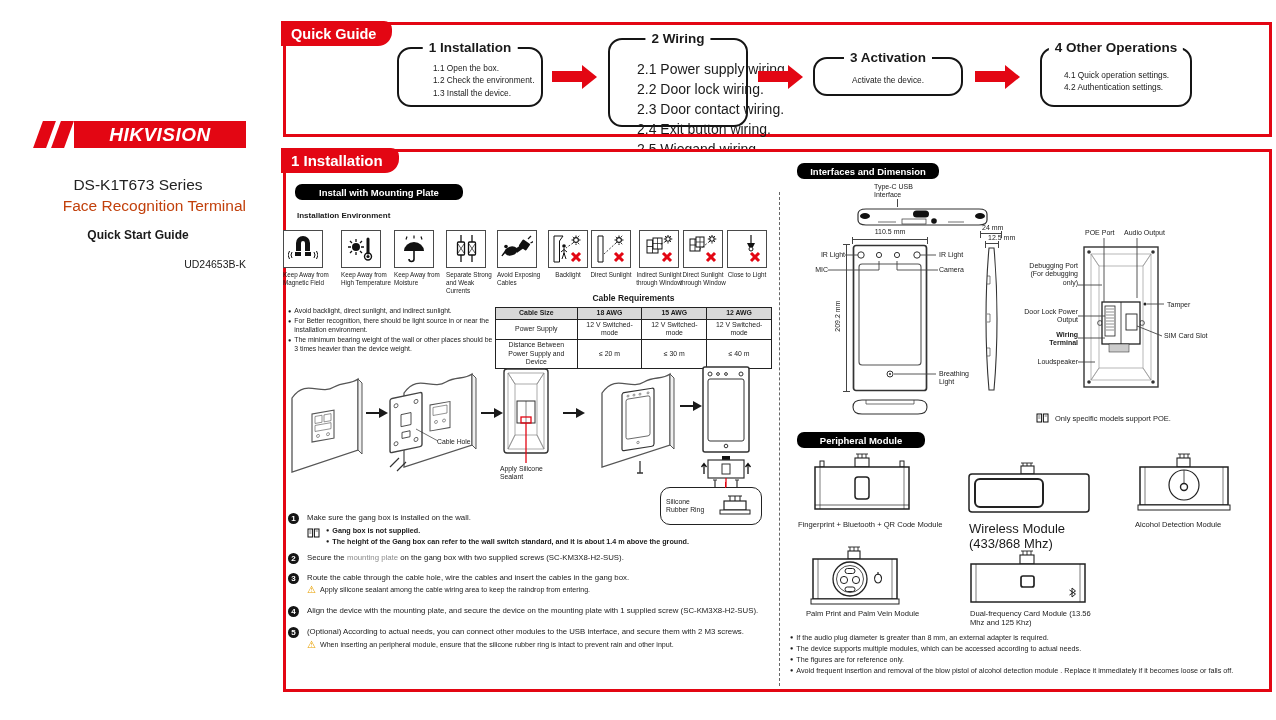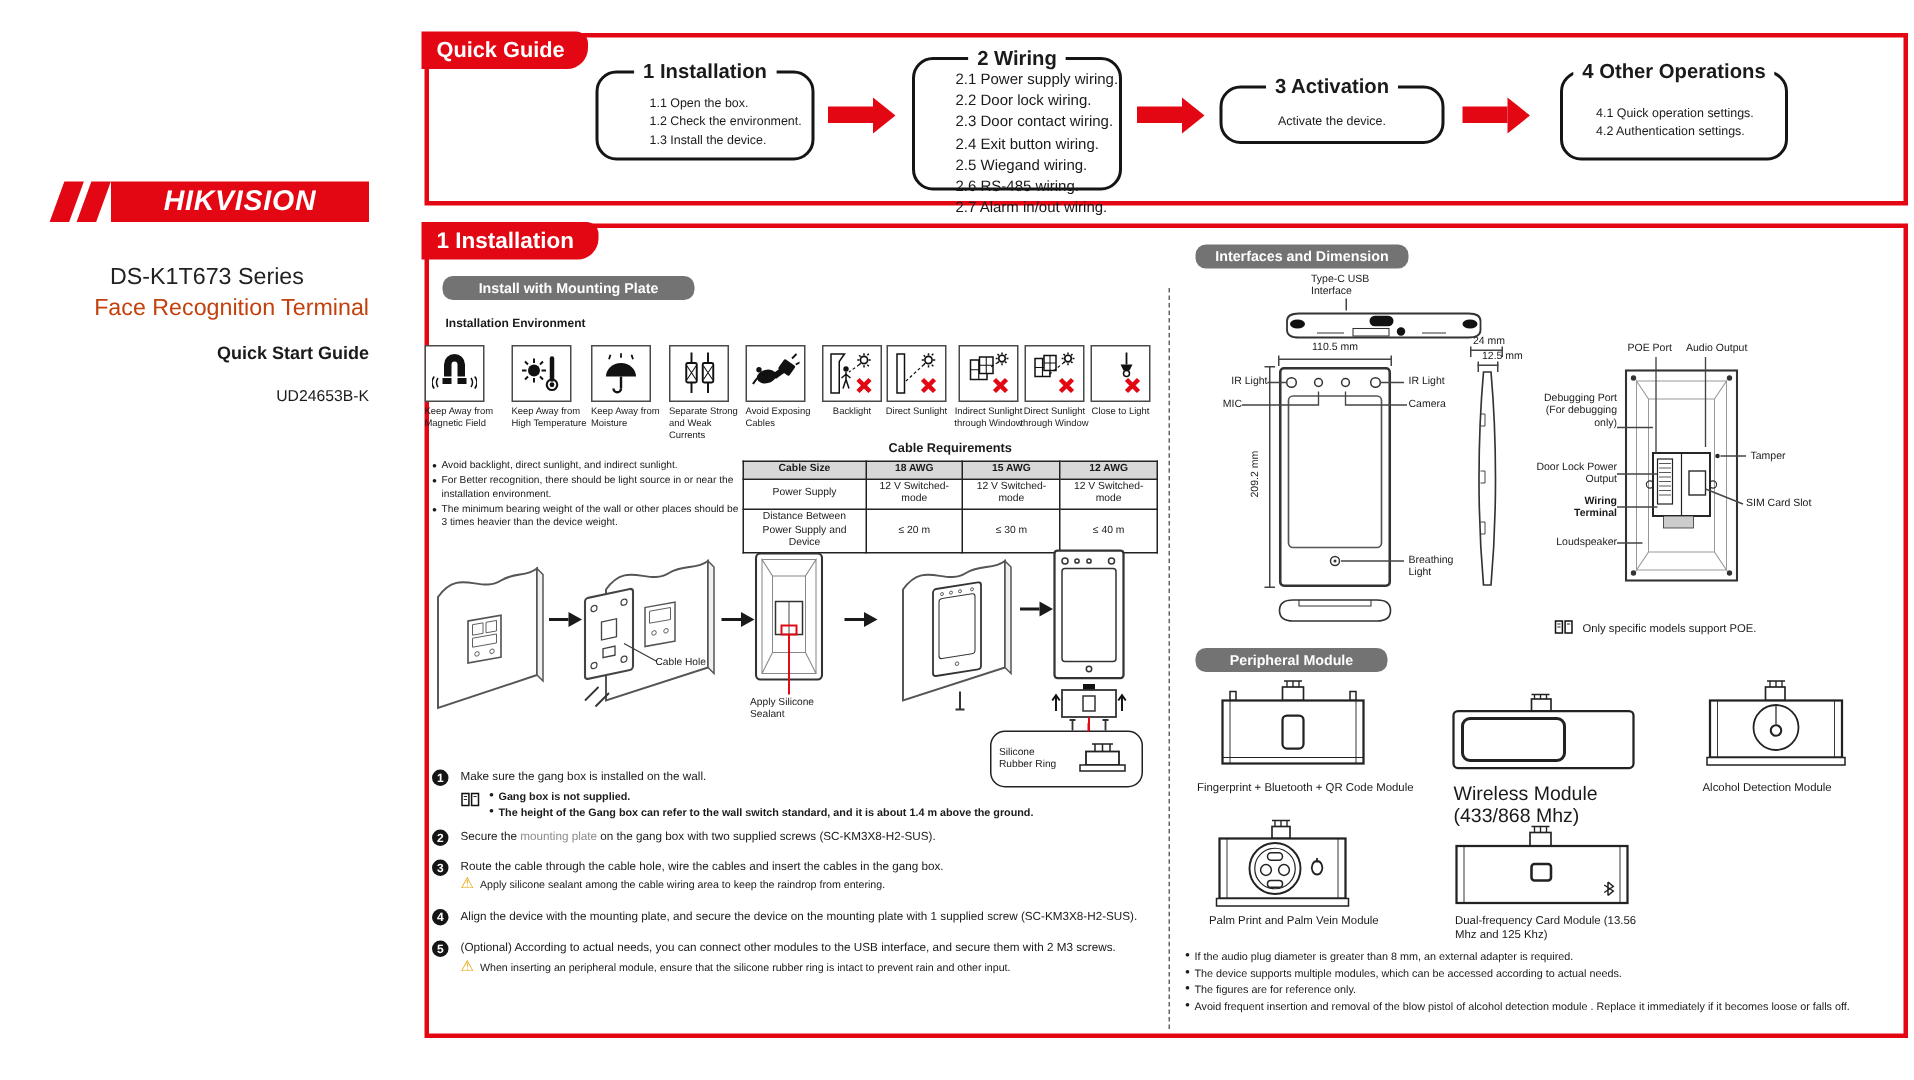--- a/index.html
+++ b/index.html
@@ -2,21 +2,21 @@
 <html><head>
 <meta charset="utf-8">
 <style>
 *{margin:0;padding:0;box-sizing:border-box}
 html,body{width:1276px;height:720px}
 body{position:relative;background:#fff;font-family:"Liberation Sans",sans-serif;color:#1a1a1a;overflow:hidden}
 .abs{position:absolute}
 svg{display:block}
 .redtab{position:absolute;background:#E30613;color:#fff;font-weight:bold;display:flex;align-items:center;padding:0 16px 0 10px;border-radius:0 8px 14px 0;height:25px}
 .box-red{position:absolute;border:3px solid #E30613;background:#fff}
-.pill{position:absolute;background:#737373;color:#fff;font-weight:bold;display:flex;align-items:center;justify-content:center;border-radius:7px;font-size:9.5px;white-space:nowrap}
+.pill{position:absolute;background:#000000;color:#fff;font-weight:bold;display:flex;align-items:center;justify-content:center;border-radius:7px;font-size:9.5px;white-space:nowrap}
 .flowbox{position:absolute;border:2px solid #151515;border-radius:14px;background:#fff}
 .flowtitle{position:absolute;top:-9px;left:50%;transform:translateX(-50%);background:#fff;padding:0 6px;font-size:13.5px;font-weight:bold;white-space:nowrap}
 .flowitems{position:absolute;font-size:8.3px;line-height:1.5;white-space:nowrap}
 .rarrow{position:absolute;background:#E30613;height:11px}
 .rarrow:after{content:"";position:absolute;left:100%;top:-6.5px;border-left:15px solid #E30613;border-top:12px solid transparent;border-bottom:12px solid transparent}
 .sarrow{position:absolute;background:#1a1a1a;height:1.8px}
 .sarrow:after{content:"";position:absolute;left:100%;top:-4.1px;border-left:9px solid #1a1a1a;border-top:5px solid transparent;border-bottom:5px solid transparent}
 .lbl{position:absolute;font-size:7px;line-height:1.18}
 .b-col{display:flex;flex-direction:column;gap:1px}
 .bline{display:flex;gap:3px;align-items:flex-start}
@@ -47,40 +47,40 @@
 
 <div class="abs" style="left:30px;top:121px;width:216px;height:27px">
   <span class="slash" style="left:8px;top:0"></span>
   <span class="slash" style="left:26px;top:0"></span>
   <div class="abs" style="left:44px;top:0;width:172px;height:27px;background:#E30613;color:#fff;display:flex;align-items:center;justify-content:center;font-style:italic;font-weight:bold;font-size:19px;letter-spacing:.5px">
       <span>HIKVISION</span>
     </div>
 </div>
 <div class="abs" style="left:30px;top:176px;width:216px;text-align:center;font-size:15.5px;color:#222">DS-K1T673 Series</div>
 <div class="abs" style="left:30px;top:197px;width:216px;text-align:right;font-size:15.5px;color:#c2410c">Face Recognition Terminal</div>
-<div class="abs" style="left:30px;top:228px;width:216px;text-align:right;font-size:12px;font-weight:bold">Quick Start Guide</div>
+<div class="abs" style="left:30px;top:228px;width:216px;text-align:center;font-size:12px;font-weight:bold">Quick Start Guide</div>
 <div class="abs" style="left:30px;top:258px;width:216px;text-align:right;font-size:10.5px">UD24653B-K</div>
 
 <div class="box-red" style="left:283px;top:22px;width:989px;height:115px"></div>
 <div class="redtab" style="left:281px;top:21px;font-size:14.5px">
     <span>Quick Guide</span>
   </div>
 
 <div class="flowbox" style="left:397px;top:47px;width:146px;height:60px">
   <span class="flowtitle">1 Installation</span>
   <div class="flowitems" style="left:34px;top:13px">
     <div>1.1 Open the box.</div>
     <div>1.2 Check the environment.</div>
     <div>1.3 Install the device.</div>
   </div>
 </div>
 <span class="rarrow" style="left:552px;top:71px;width:30px"></span>
 <div class="flowbox" style="left:608px;top:38px;width:140px;height:89px">
   <span class="flowtitle">2 Wiring</span>
-  <div class="flowitems" style="left:27px;top:7px;font-size:10px;line-height:1.42">
+  <div class="flowitems" style="left:27px;top:20px;font-size:14px;line-height:1.42">
     <div>2.1 Power supply wiring.</div>
     <div>2.2 Door lock wiring.</div>
     <div>2.3 Door contact wiring.</div>
     <div>2.4 Exit button wiring.</div>
     <div>2.5 Wiegand wiring.</div>
     <div>2.6 RS-485 wiring.</div>
     <div>2.7 Alarm in/out wiring.</div>
   </div>
 </div>
 <span class="rarrow" style="left:758px;top:71px;width:30px"></span>

